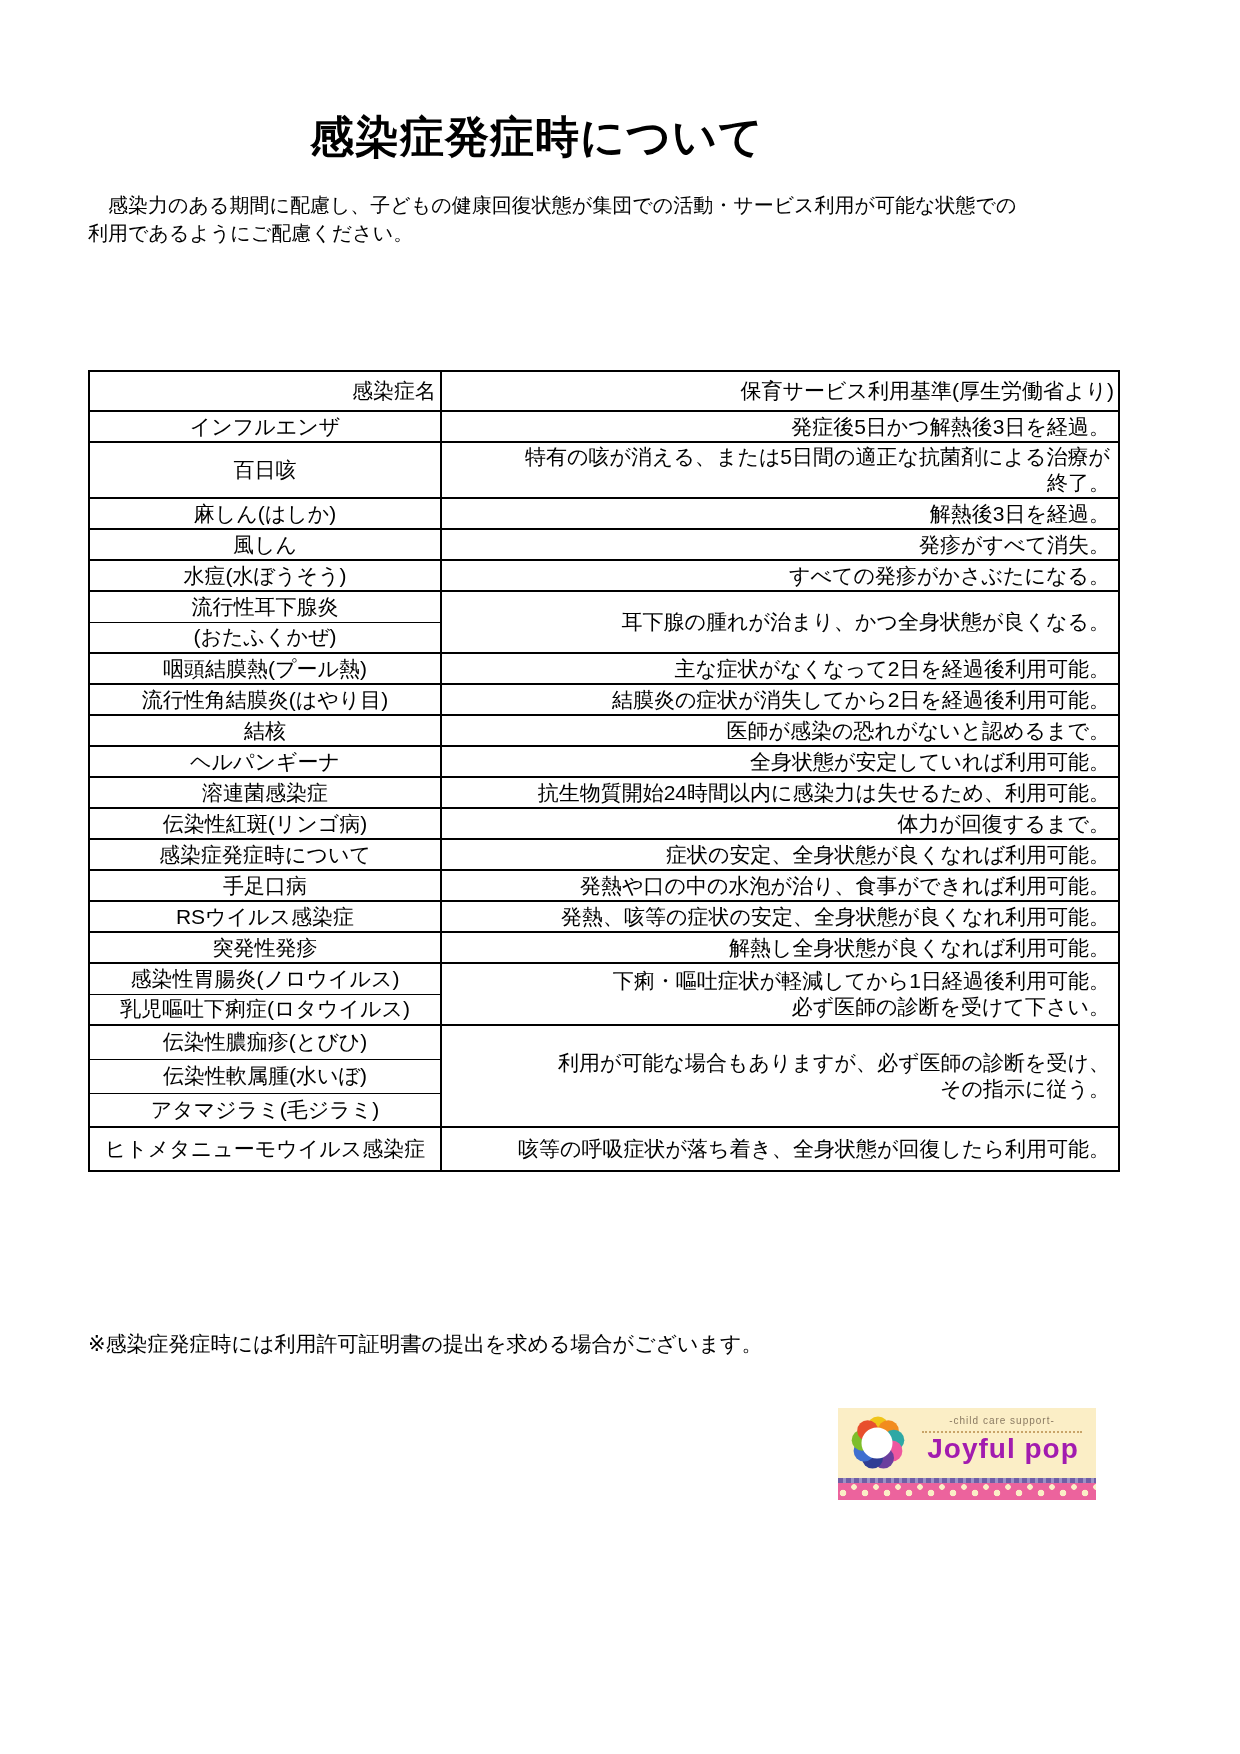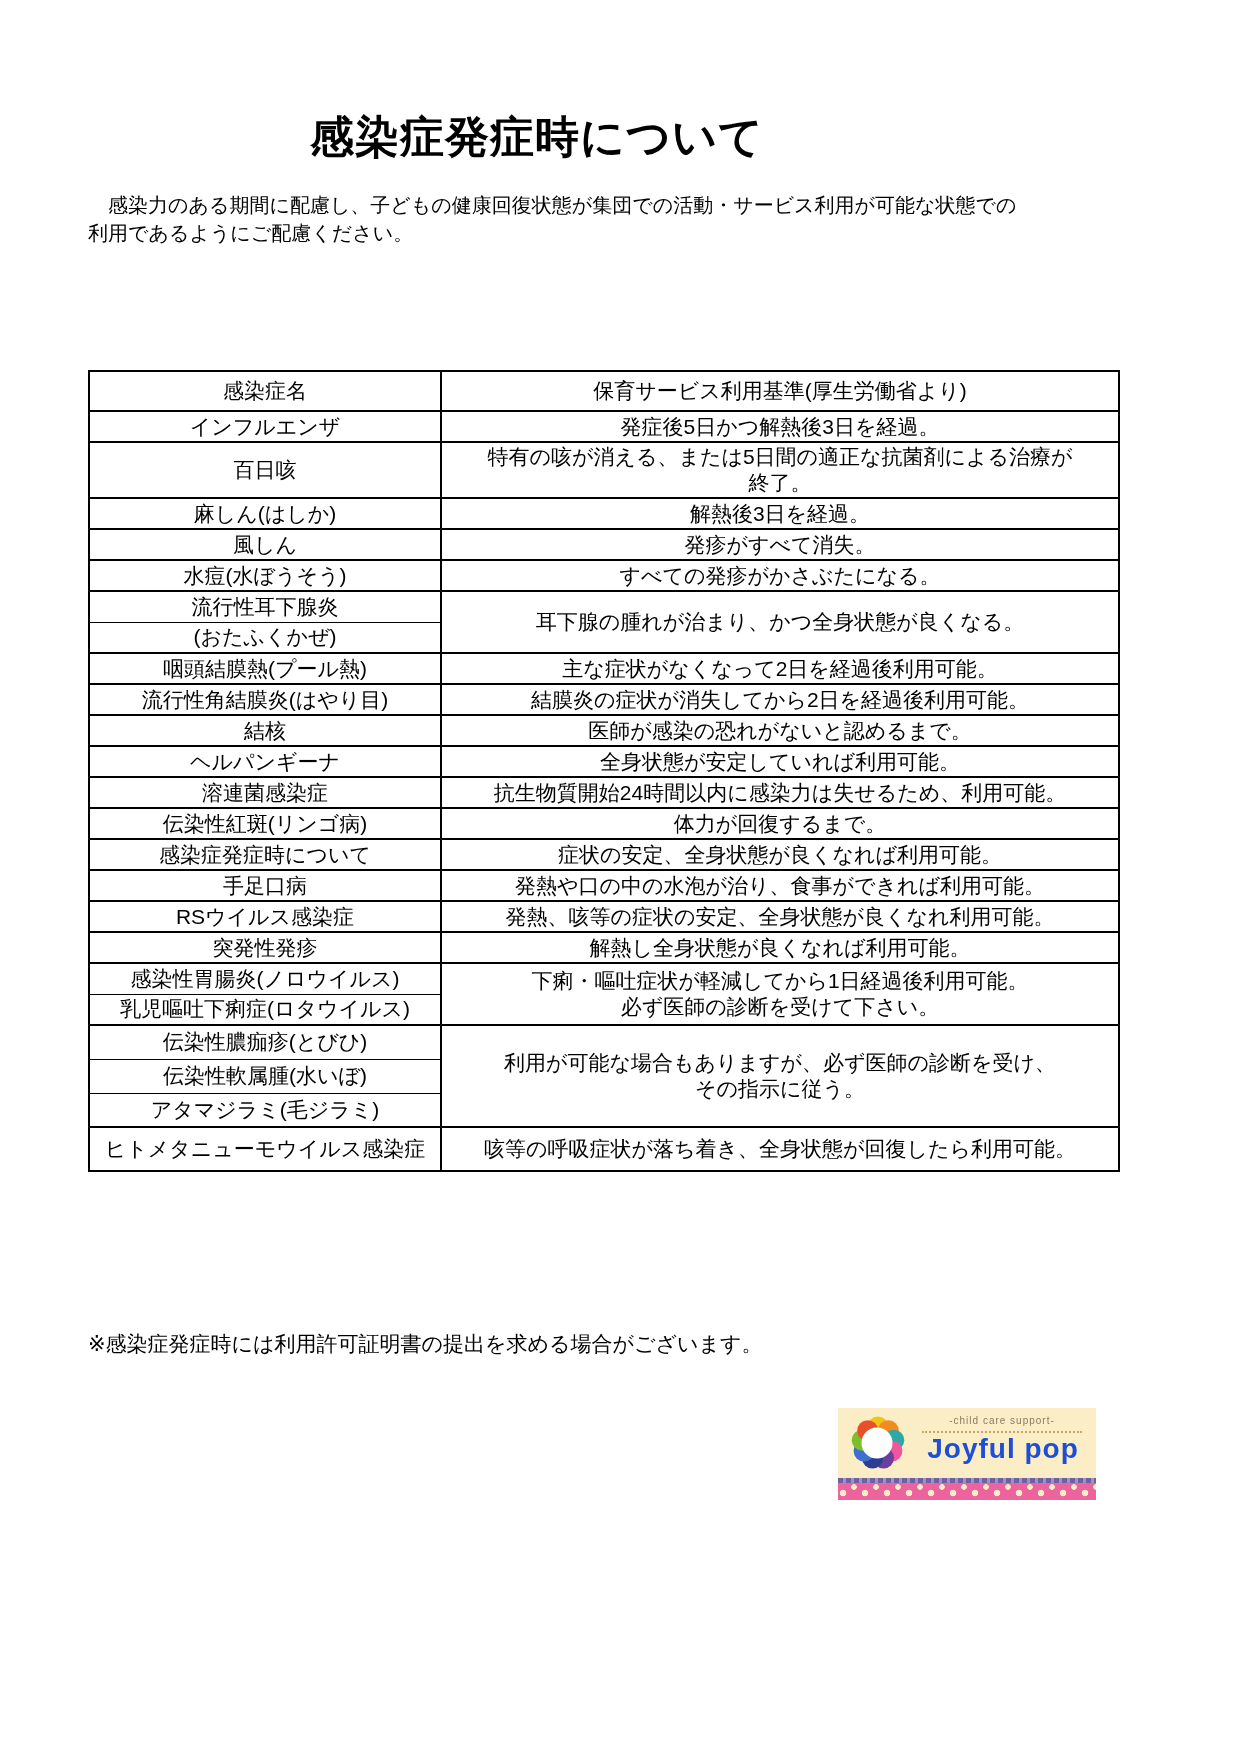--- a/index.html
+++ b/index.html
@@ -8,41 +8,41 @@
 
   .title{position:absolute;top:108px;left:103px;width:868px;text-align:center;
          font-size:44px;font-weight:bold;letter-spacing:1px;}
 
   .intro{position:absolute;top:192px;left:88px;width:1040px;font-size:20px;line-height:1.38;}
   .intro p{margin:0;white-space:pre-line;}
 
   table.dtable{position:absolute;top:370px;left:88px;width:1030px;border-collapse:collapse;table-layout:fixed;}
   .dtable td{border:2px solid #000;font-size:21px;line-height:1.22;overflow:hidden;}
   td.name{text-align:center;vertical-align:middle;padding:0 4px;}
-  td.crit{text-align:center;vertical-align:middle;padding:1px 24px;white-space:pre-line;margin-top:8px;}
+  td.crit{text-align:right;vertical-align:middle;padding:1px 8px;white-space:pre-line;margin-top:8px;}
   tr.hdr{height:40px;}
-  tr.hdr td{text-align:center;margin-left:32px;}
+  tr.hdr td{text-align:right;margin-left:32px;}
   tr.rs{height:31px;}   
   tr.rd{height:56px;}   
   tr.rm{height:34px;}   
   tr.rl{height:44px;border-radius:7px;}   
   td.tb{border-bottom-width:1px;}
   td.tt{border-top-width:1px;}
 
   .notes{position:absolute;top:1206px;left:88px;width:1100px;font-size:21px;line-height:1.4;}
   .notes p{margin:0;white-space:pre-line;}
   .final-note{position:absolute;top:1330px;left:88px;font-size:21px;}
 
   .logo{position:absolute;left:838px;top:1408px;width:258px;height:92px;background:#FBEEC6;}
   .logo-flower{position:absolute;left:8px;top:3px;width:64px;height:64px;}
   .logo-tagline{position:absolute;left:82px;top:7px;width:164px;text-align:center;
                 font-size:10px;letter-spacing:1px;color:#8A7A62;}
   .logo-dotline{position:absolute;left:84px;top:23px;width:160px;height:0;border-top:2px dotted #C8A468;}
   .logo-brand{position:absolute;left:78px;top:25px;width:174px;text-align:center;
-              font-size:28px;font-weight:bold;color:#1d4ed8;letter-spacing:1px;}
+              font-size:28px;font-weight:bold;color:#a21caf;letter-spacing:1px;}
   .logo-squiggle{position:absolute;left:0;bottom:17px;width:100%;height:5px;
                  background:repeating-linear-gradient(90deg,#6F5FA5 0 5px,#9C92C6 5px 8px);}
   .logo-band{position:absolute;left:0;bottom:0;width:100%;height:17px;background-color:#EC639D;
              background-image:radial-gradient(circle at 5px 10px,#FBEEC6 3px,transparent 3.6px),
                               radial-gradient(circle at 16px 4px,#FBEEC6 2.5px,transparent 3.1px);
              background-size:22px 17px;}
 </style>
 </head>
 <body>
 

